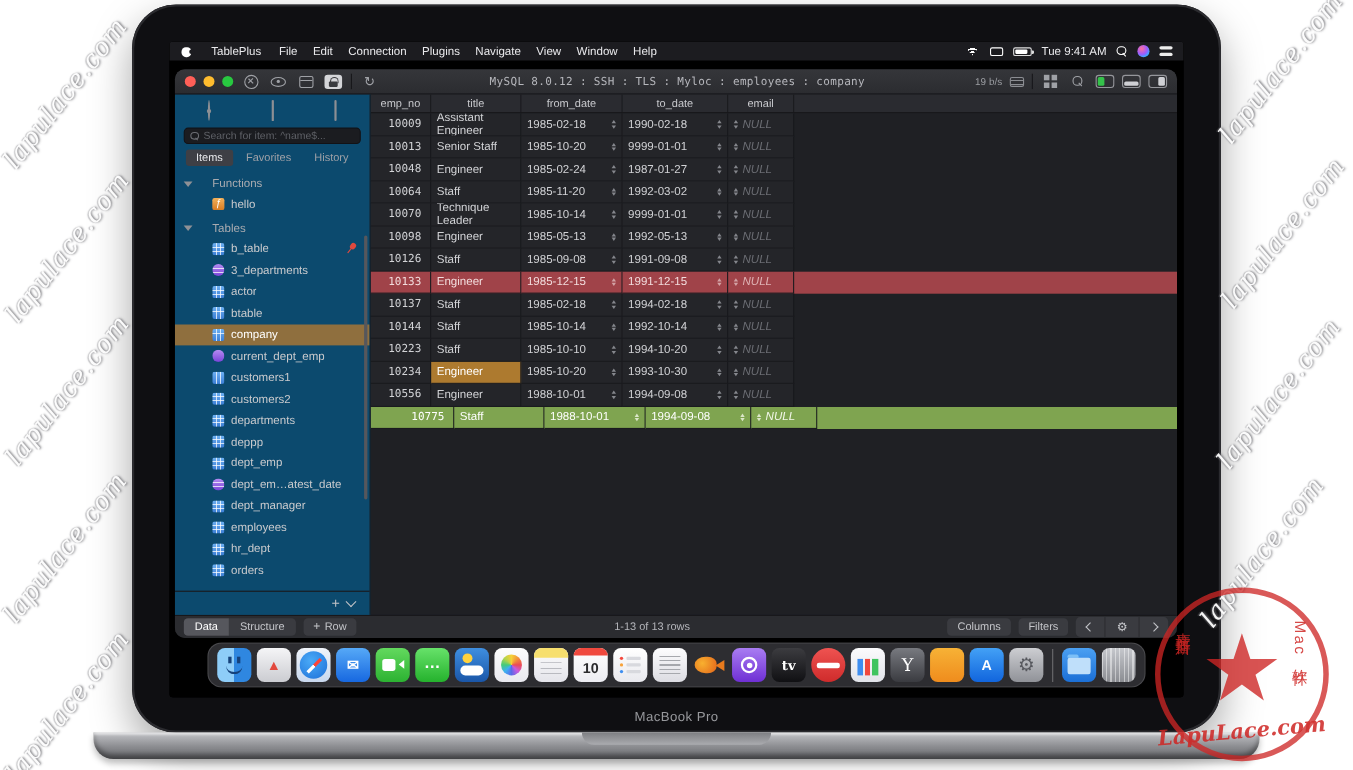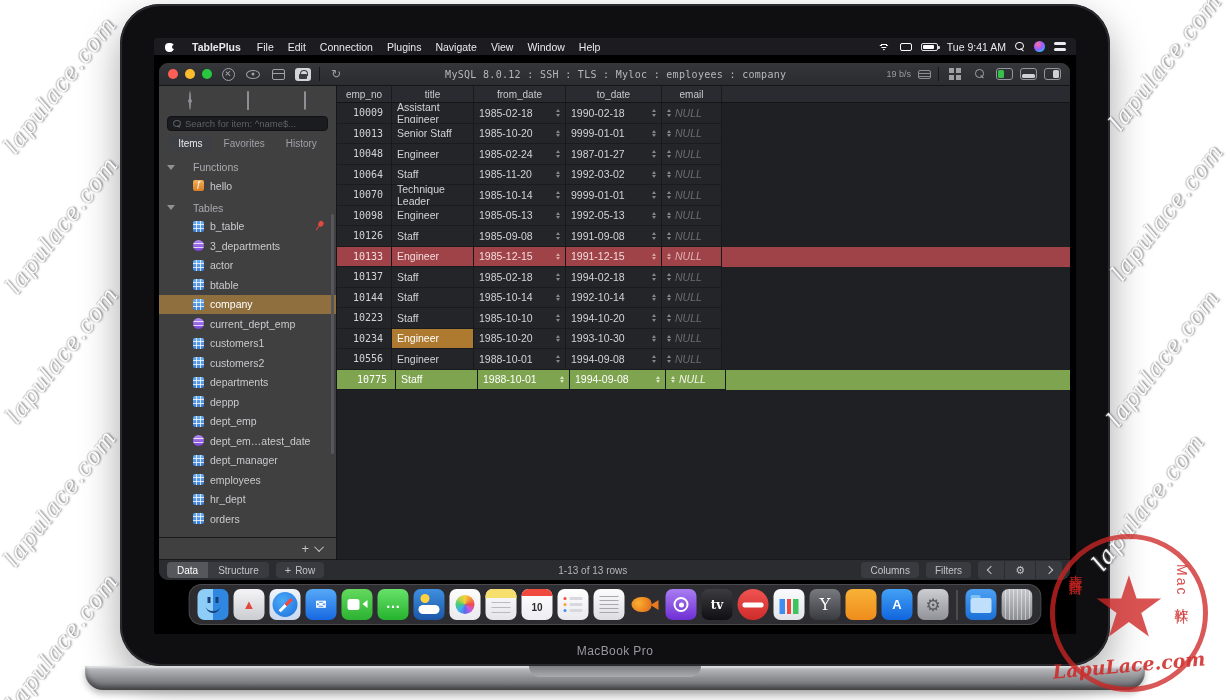--- a/index.html
+++ b/index.html
@@ -16,21 +16,21 @@
     box-shadow:inset 0 2px 2px rgba(255,255,255,.55),inset 0 -4px 5px rgba(0,0,0,.4),0 4px 6px rgba(0,0,0,.25)}
   .base-notch{position:absolute;left:50%;top:0;transform:translateX(-50%);width:172px;height:11px;
     background:linear-gradient(#7e7f83,#aaabaf);border-radius:0 0 14px 14px}
 
   
   .menubar{height:17px;background:#1c1c20;display:flex;align-items:center;padding:0 10px;
     color:#e9e9ec;font-size:10.5px;gap:2px;position:relative;z-index:2}
   .apple{width:11px;height:12px;position:relative;margin-right:8px}
   .apple::before{content:"";position:absolute;left:1px;top:2.5px;width:8.5px;height:9px;background:#fff;border-radius:45% 45% 48% 48%}
   .apple::after{content:"";position:absolute;right:-1.5px;top:4px;width:4.5px;height:4.5px;background:#1c1c20;border-radius:50%}
-  .mb-app{font-weight:bold;padding:0 7px}
+  .mb-app{font-weight:normal;padding:0 7px}
   .mb-items{display:flex}
   .mb-item{padding:0 7px;cursor:default}
   .mb-right{margin-left:auto;display:flex;align-items:center;gap:9px}
   .wifi{width:14px;height:8px;clip-path:polygon(50% 100%,-15% -40%,115% -40%);
     background:radial-gradient(circle at 50% 100%,#fff 0 1.6px,rgba(255,255,255,0) 1.6px 3.2px,#fff 3.2px 4.4px,rgba(255,255,255,0) 4.4px 6px,#fff 6px 7.2px,rgba(255,255,255,0) 7.2px)}
   .disp{width:12px;height:8px;border:1.2px solid #fff;border-radius:2px}
   .batt{width:17px;height:8px;border:1px solid rgba(255,255,255,.85);border-radius:2px;position:relative}
   .batt::before{content:"";position:absolute;left:1px;top:1px;bottom:1px;width:11px;background:#fff;border-radius:1px}
   .batt::after{content:"";position:absolute;right:-3px;top:2px;width:1.6px;height:3px;background:rgba(255,255,255,.85);border-radius:0 1px 1px 0}
   .clock{font-size:10.5px}
@@ -75,21 +75,21 @@
     linear-gradient(#9fa1a6,#9fa1a6) 7px 7px/5px 5px no-repeat}
   .mag.gray::before{border-color:#9fa1a6}.mag.gray::after{background:#9fa1a6}
   .pane{width:17px;height:12px;border:1.2px solid #95969b;border-radius:3px;position:relative;flex:none}
   .pane.left::before{content:"";position:absolute;left:1px;top:1px;bottom:1px;width:6px;background:#35c24b;border-radius:1.5px}
   .pane.bottom::before{content:"";position:absolute;left:1px;right:1px;bottom:1px;height:4px;background:#cfd0d4;border-radius:1.5px}
   .pane.right::before{content:"";position:absolute;right:1px;top:1px;bottom:1px;width:6px;background:#cfd0d4;border-radius:1.5px}
 
   .content{flex:1;display:flex;min-height:0}
 
   
-  .sidebar{width:178px;flex:none;background:#404040;border-right:1px solid #17171a;display:flex;flex-direction:column;position:relative}
+  .sidebar{width:178px;flex:none;background:#0c4a6e;border-right:1px solid #17171a;display:flex;flex-direction:column;position:relative}
   .sb-top{display:flex;justify-content:space-between;padding:6px 30px 3px}
   .i-target{width:12px;height:12px;border:1.3px solid #8d8f94;border-radius:50%;position:relative}
   .i-target::after{content:"";position:absolute;left:50%;top:50%;width:4px;height:4px;background:#8d8f94;border-radius:50%;transform:translate(-50%,-50%)}
   .i-db{width:12px;height:13px;border:1.3px solid #8d8f94;border-radius:6px/3px;
     background:linear-gradient(transparent 0 3.5px,#8d8f94 3.5px 4.5px,transparent 4.5px 7.5px,#8d8f94 7.5px 8.5px,transparent 8.5px)}
   .i-gridx{width:13px;height:11px;border:1.3px solid #8d8f94;border-radius:2px;
     background:linear-gradient(to right,transparent 0 5px,#8d8f94 5px 6px,transparent 6px),
     linear-gradient(transparent 0 4px,#8d8f94 4px 5px,transparent 5px)}
   .sb-search{margin:3px 8px 0;height:15px;background:#1b1c20;border:1px solid #121216;border-radius:4px;
     display:flex;align-items:center;gap:4px;padding:0 5px}
@@ -188,21 +188,21 @@
   .app-facetime::before{content:"";position:absolute;left:6px;top:10px;width:12px;height:11px;background:#fff;border-radius:2.5px}
   .app-facetime::after{content:"";position:absolute;right:5px;top:11px;width:0;height:0;border-top:4.5px solid transparent;border-bottom:4.5px solid transparent;border-right:5px solid #fff}
   .app-weather::before{content:"";position:absolute;left:7px;top:5px;width:9px;height:9px;border-radius:50%;background:#ffd23e}
   .app-weather::after{content:"";position:absolute;left:5px;bottom:6px;width:21px;height:9px;background:#fff;border-radius:5px}
   .app-photos::after{content:"";position:absolute;inset:6px;border-radius:50%;
     background:conic-gradient(#f6d038,#f2903a,#ec4a56,#c95adf,#5a6ae8,#3eb0f2,#43ca7c,#b6d44a,#f6d038)}
   .app-notes::before{content:"";position:absolute;left:0;right:0;top:0;height:9px;background:#f7df6e;border-radius:7px 7px 0 0}
   .app-notes::after{content:"";position:absolute;left:6px;right:6px;top:13px;height:12px;
     background:repeating-linear-gradient(#b9bac0 0 1px,transparent 1px 5px)}
   .app-calendar::before{content:"";position:absolute;left:0;right:0;top:0;height:7px;background:#f0493e;border-radius:7px 7px 0 0}
-  .app-calendar .glyph{color:#2c2c2e;font-size:10px;margin-top:5px}
+  .app-calendar .glyph{color:#2c2c2e;font-size:13px;margin-top:5px}
   .app-reminders::before{content:"";position:absolute;left:6px;top:8px;width:3px;height:3px;border-radius:50%;
     background:#f4493e;box-shadow:0 6px 0 #f7a23a,0 12px 0 #3e8ef0}
   .app-reminders::after{content:"";position:absolute;left:12px;top:8px;width:13px;height:3px;border-radius:1px;
     background:#d8d9de;box-shadow:0 6px 0 #d8d9de,0 12px 0 #d8d9de}
   .app-textedit::after{content:"";position:absolute;left:6px;right:6px;top:7px;height:17px;
     background:repeating-linear-gradient(#a6a8ad 0 1px,transparent 1px 4px)}
   .app-goldfish{background:transparent !important}
   .app-goldfish::before{content:"";position:absolute;left:2px;top:8px;width:20px;height:15px;
     background:radial-gradient(circle at 35% 40%,#f8b02f,#e2641a);border-radius:55% 45% 45% 55%}
   .app-goldfish::after{content:"";position:absolute;right:2px;top:11px;width:0;height:0;
@@ -766,21 +766,21 @@
                   <div class="c c-email" style="width: 60px;">
                     <i class="step">
                       <i class="up"></i>
                       <i class="dn"></i>
                     </i>
                     <em>NULL</em>
                   </div>
                   <div class="c c-fill"></div>
                 </div>
                 <div class="t-row row-added">
-                  <div class="c c-num" style="width: 59px;">10775</div>
+                  <div class="c c-num" style="width: 76px;">10775</div>
                   <div class="c c-title" style="width: 82px;">Staff</div>
                   <div class="c c-date" style="width: 92px;">
                     <span>1988-10-01</span>
                     <i class="step">
                       <i class="up"></i>
                       <i class="dn"></i>
                     </i>
                   </div>
                   <div class="c c-date" style="width: 96px;">
                     <span>1994-09-08</span>

